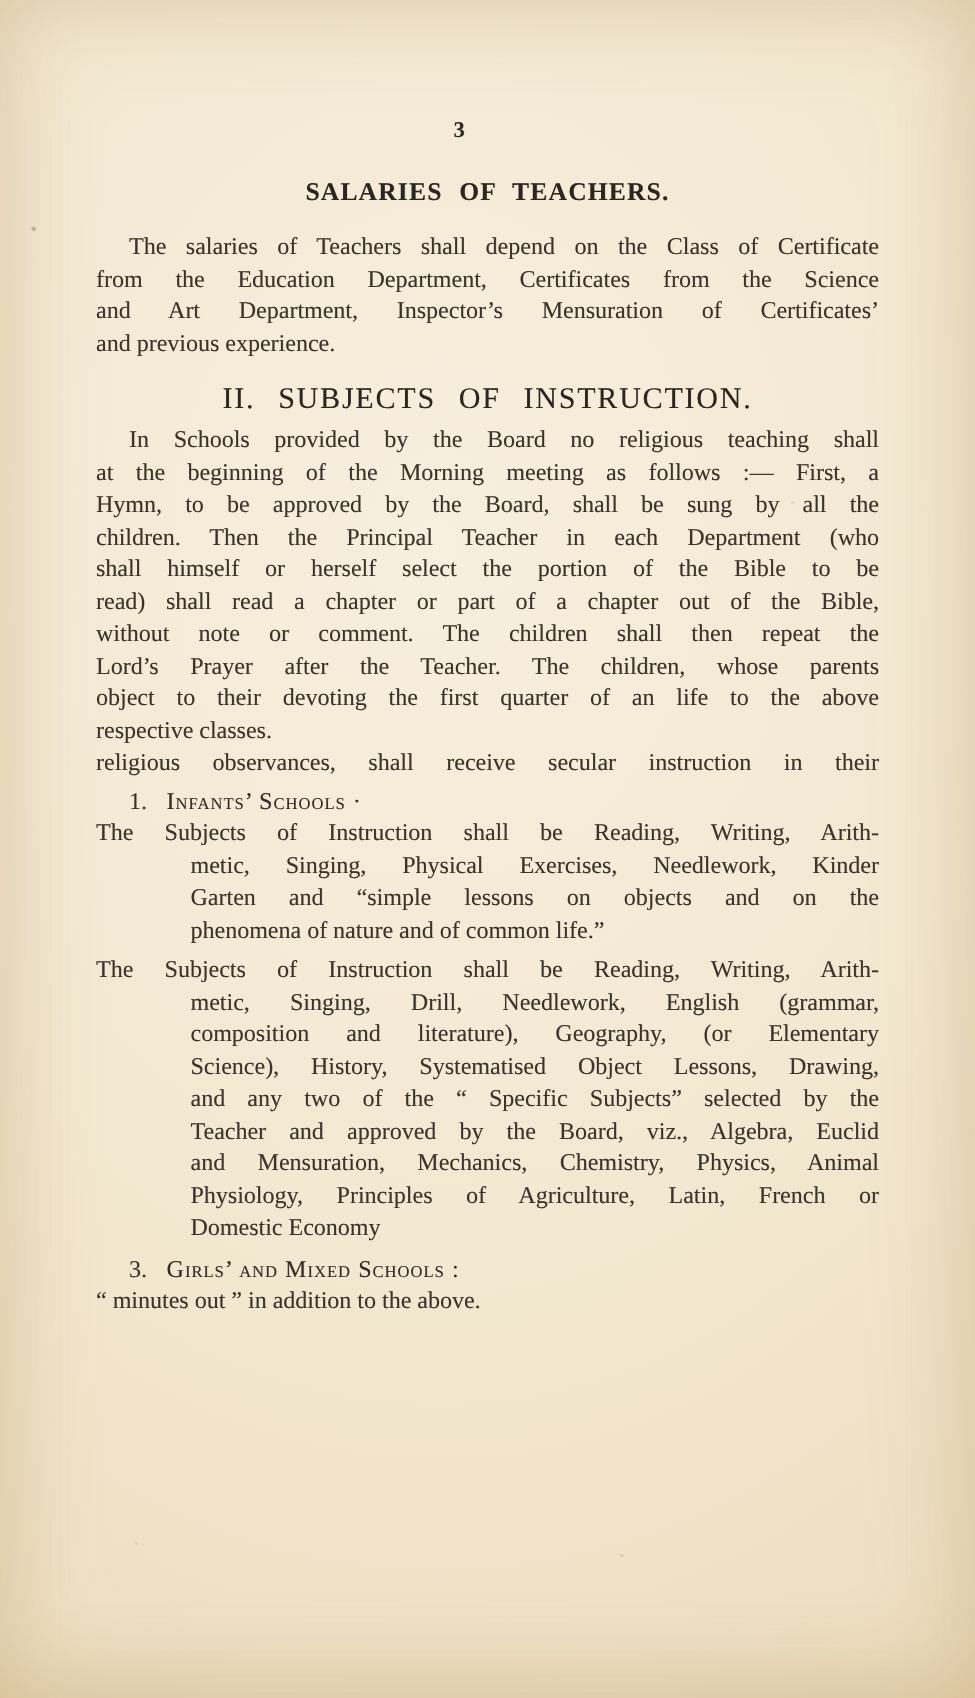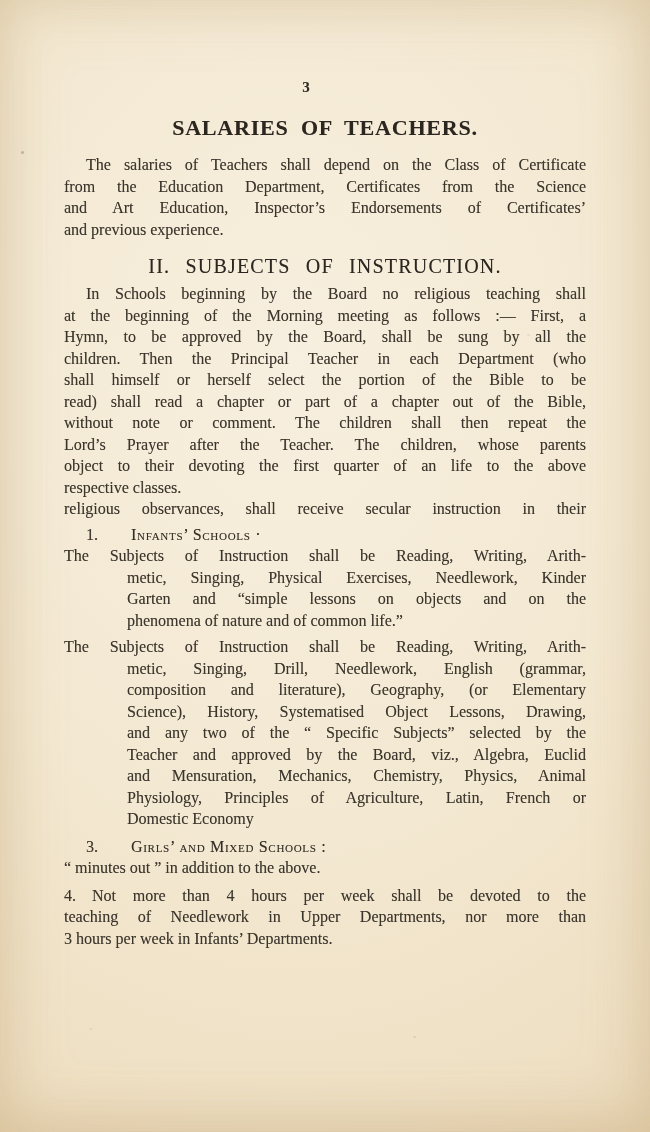--- a/index.html
+++ b/index.html
@@ -19,69 +19,69 @@
   .speck.s2 { left:413px; top:1036px; width:3px; height:2px; opacity:.20; }
   .speck.s3 { left:90px;  top:1028px; width:2px; height:2px; opacity:.18; }
   .speck.s4 { left:527px; top:334px; width:3px; height:2px; opacity:.15; }
 
   .content { position:absolute; left:64px; top:0; width:522px; color:#3a342b;
              font-size:16px; text-shadow:0.2px 0.2px 0 rgba(58,52,43,0.35); }
 
   .page-number { margin:78px 38px 0 0; text-align:center; line-height:19px;
                  font-weight:bold; font-size:15px; color:#2f2a23; }
 
-  .h-small { margin:20px 0 0; text-align:center; font-size:22px; line-height:22px;
+  .h-small { margin:20px 0 0; text-align:center; font-size:17px; line-height:22px;
              font-weight:bold; letter-spacing:0.8px; word-spacing:6px; color:#2b2620; }
 
   .h-large { margin:13px 0 0; text-align:center; font-size:20px; line-height:26px;
              font-weight:normal; letter-spacing:1.2px; word-spacing:9px; color:#2b2620; }
 
   .para { line-height:21.5px; }
   .para.p-salaries { margin-top:15px;font-family:Liberation Serif, serif; }
   .para.p-intro    { margin-top:4px; }
   .para.p-clause4  { margin-top:6px; }
 
   .tline { text-align:justify; text-align-last:justify; text-justify:inter-word; }
   .tline.last { text-align-last:left; }
   .para.indent .tline:first-child { text-indent:22px; }
   .para.hang .tline + .tline { padding-left:63px; }
 
   .item { margin-top:4px; }
   .item.i2 { margin-top:5px; }
   .item.i3 { margin-top:6px; }
   .item-head { padding-left:22px; line-height:21.5px; }
   .item-num { font-weight:normal; margin-right:13px; }
-  .item-title { font-variant:small-caps; letter-spacing:0.7px; color:#332d25;margin-left:20px; }
+  .item-title { font-variant:small-caps; letter-spacing:0.7px; color:#332d25; }
 </style>
 </head>
 <body>
 
 <div class="page">
   <span class="speck s1"></span>
   <span class="speck s2"></span>
   <span class="speck s3"></span>
   <span class="speck s4"></span>
 
   <main class="content">
 
     <div class="page-number">3</div>
 
     <h1 class="h-small">SALARIES OF TEACHERS.</h1>
 
     <div class="para indent p-salaries">
         <div class="tline">The salaries of Teachers shall depend on the Class of Certificate</div>
         <div class="tline">from the Education Department, Certificates from the Science</div>
-        <div class="tline">and Art Education, Inspector’s Endorsements of Certificates’</div>
+        <div class="tline">and Art Department, Inspector’s Mensuration of Certificates’</div>
         <div class="tline last">and previous experience.</div>
       </div>
 
     <h2 class="h-large">II. SUBJECTS OF INSTRUCTION.</h2>
 
     <div class="para indent p-intro">
-        <div class="tline">In Schools beginning by the Board no religious teaching shall</div>
+        <div class="tline">In Schools provided by the Board no religious teaching shall</div>
         <div class="tline">at the beginning of the Morning meeting as follows :— First, a</div>
         <div class="tline">Hymn, to be approved by the Board, shall be sung by all the</div>
         <div class="tline">children. Then the Principal Teacher in each Department (who</div>
         <div class="tline">shall himself or herself select the portion of the Bible to be</div>
         <div class="tline">read) shall read a chapter or part of a chapter out of the Bible,</div>
         <div class="tline">without note or comment. The children shall then repeat the</div>
         <div class="tline">Lord’s Prayer after the Teacher. The children, whose parents</div>
         <div class="tline">object to their devoting the first quarter of an life to the above</div>
         <div class="tline last">respective classes.</div>
         <div class="tline">religious observances, shall receive secular instruction in their</div>
@@ -115,20 +115,15 @@
 
     <section class="item i3">
       <div class="item-head">
         <span class="item-num">3.</span><span class="item-title">Girls’ and Mixed Schools :</span>
       </div>
       <div class="para hang">
           <div class="tline last">“ minutes out ” in addition to the above.</div>
         </div>
     </section>
 
-    <div class="para p-clause4">
-        <div class="tline">4. Not more than 4 hours per week shall be devoted to the</div>
-        <div class="tline">teaching of Needlework in Upper Departments, nor more than</div>
-        <div class="tline last">3 hours per week in Infants’ Departments.</div>
-      </div>
 
   </main>
 </div>
 
 </body></html>

